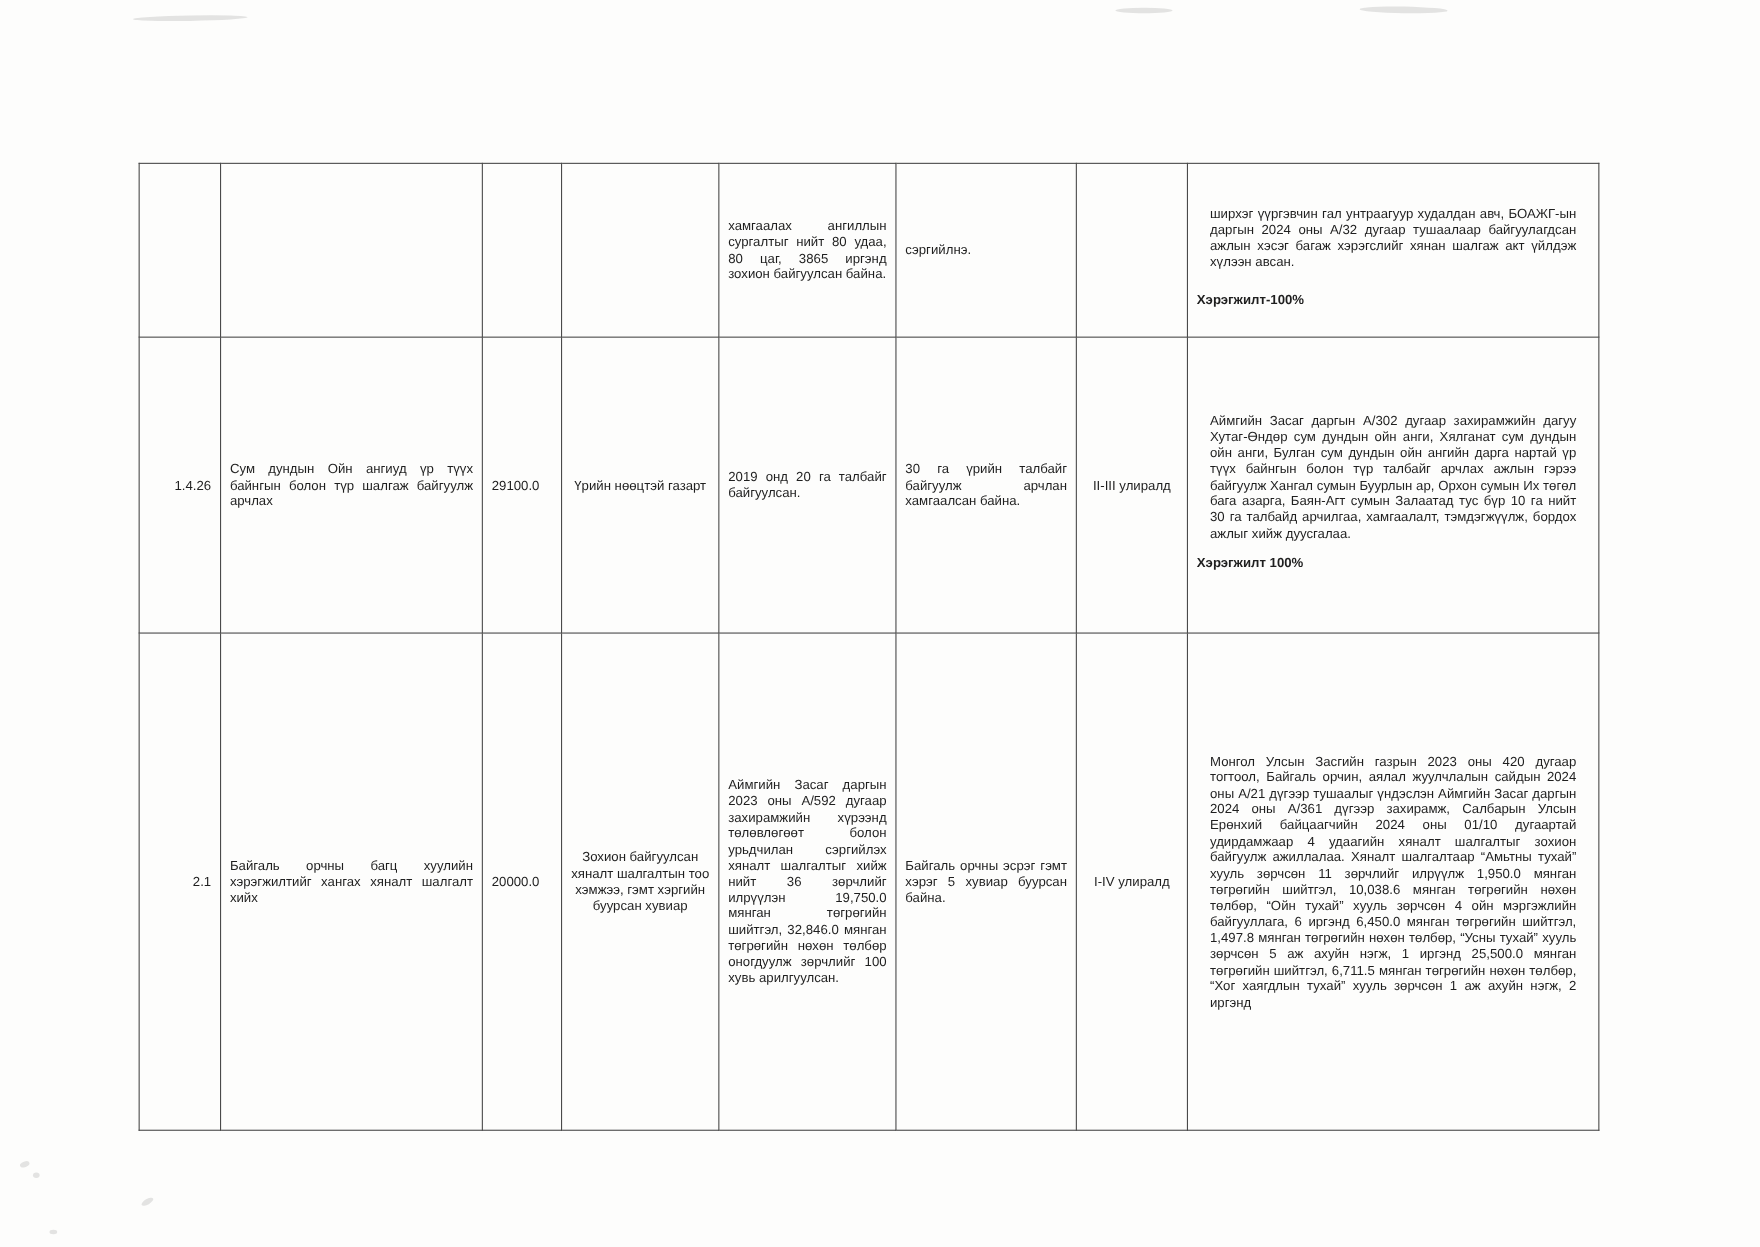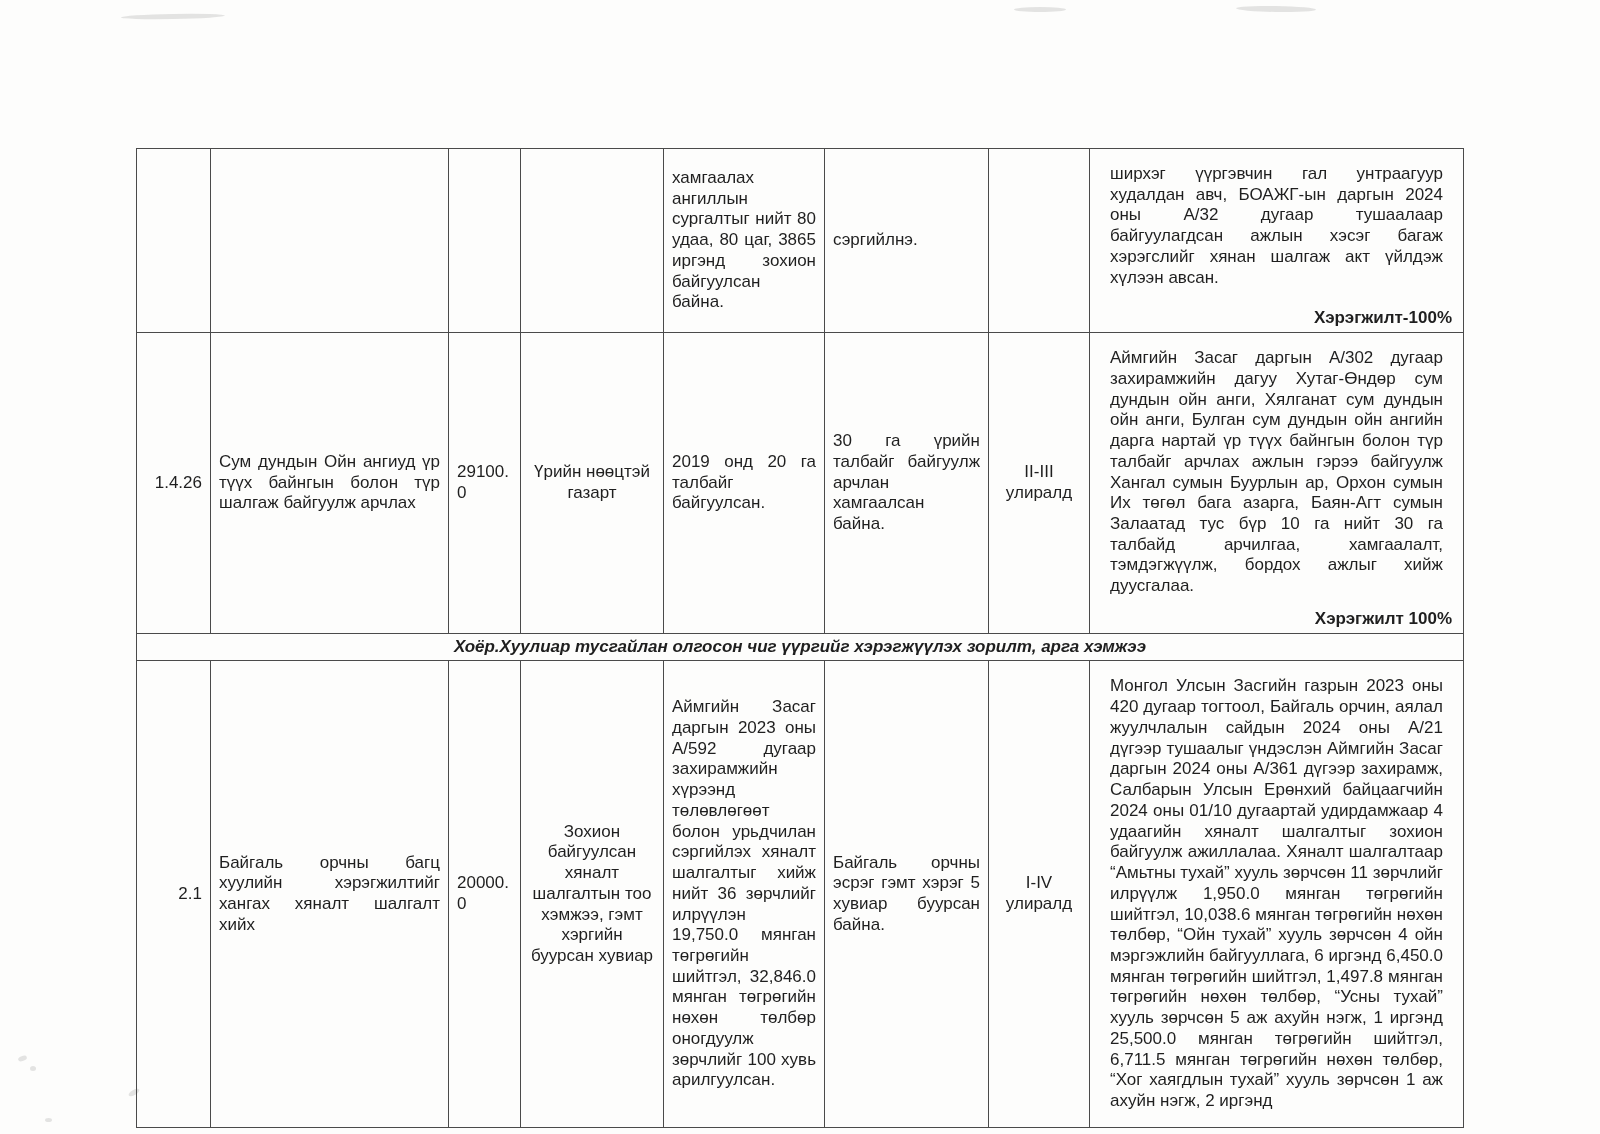--- a/index.html
+++ b/index.html
@@ -10,26 +10,26 @@
     width: 1600px;
     height: 1134px;
     position: relative;
     background: #fdfdfc;
     font-family: "Liberation Sans", sans-serif;
     color: #1f1f1f;
     overflow: hidden;
   }
   table.scan-table {
     position: absolute;
-    left: 136px;
+    left: 126px;
     top: 148px;
     width: 1327px;
     border-collapse: collapse;
     table-layout: fixed;
-    font-size: 17px;
+    font-size: 12px;
     line-height: 1.22;
   }
   table.scan-table td {
     border: 1px solid #4a4a4a;
     padding: 3px 8px;
     vertical-align: middle;
     overflow: hidden;
   }
   tr.r-cont    { height: 158px; }
   tr.r-main    { height: 269px; }
@@ -49,21 +49,20 @@
 
   td.c-section {
     text-align: center;
     font-weight: bold;
     font-style: italic;
     padding: 1px 4px;
   }
   .impl-text { margin: 12px; }
   .result-line {
     font-weight: bold;
-    text-align: right;
     padding-right: 3px;
   }
   .result-gap { margin-top: 20px; }
 
   
   .artifact {
     position: absolute;
     background: rgba(70,70,70,0.14);
     border-radius: 50%;
   }
@@ -120,23 +119,20 @@
     <td class="c-crit">Үрийн нөөцтэй газарт</td>
     <td class="c-base">2019 онд 20 га талбайг байгуулсан.</td>
     <td class="c-target">30 га үрийн талбайг байгуулж арчлан хамгаалсан байна.</td>
     <td class="c-quarter">II-III улиралд</td>
     <td class="c-impl">
       <p class="impl-text">Аймгийн Засаг даргын А/302 дугаар захирамжийн дагуу Хутаг-Өндөр сум дундын ойн анги, Хялганат сум дундын ойн анги, Булган сум дундын ойн ангийн дарга нартай үр түүх байнгын болон түр талбайг арчлах ажлын гэрээ байгуулж Хангал сумын Буурлын ар, Орхон сумын Их төгөл бага азарга, Баян-Агт сумын Залаатад тус бүр 10 га нийт 30 га талбайд арчилгаа, хамгаалалт, тэмдэгжүүлж, бордох ажлыг хийж дуусгалаа.</p>
       <div class="result-line">Хэрэгжилт 100%</div>
     </td>
   </tr>
 
-  <tr class="r-section">
-    <td class="c-section" colspan="8">Хоёр.Хуулиар тусгайлан олгосон чиг үүргийг хэрэгжүүлэх зорилт, арга хэмжээ</td>
-  </tr>
 
   <tr class="r-last">
     <td class="c-id">2.1</td>
     <td class="c-act">Байгаль орчны багц хуулийн хэрэгжилтийг хангах хяналт шалгалт хийх</td>
     <td class="c-budget">20000.0</td>
     <td class="c-crit">Зохион байгуулсан хяналт шалгалтын тоо хэмжээ, гэмт хэргийн буурсан хувиар</td>
     <td class="c-base v-top">Аймгийн Засаг даргын 2023 оны А/592 дугаар захирамжийн хүрээнд төлөвлөгөөт болон урьдчилан сэргийлэх хяналт шалгалтыг хийж нийт 36 зөрчлийг илрүүлэн 19,750.0 мянган төгрөгийн шийтгэл, 32,846.0 мянган төгрөгийн нөхөн төлбөр оногдуулж зөрчлийг 100 хувь арилгуулсан.</td>
     <td class="c-target">Байгаль орчны эсрэг гэмт хэрэг 5 хувиар буурсан байна.</td>
     <td class="c-quarter">I-IV улиралд</td>
     <td class="c-impl">

